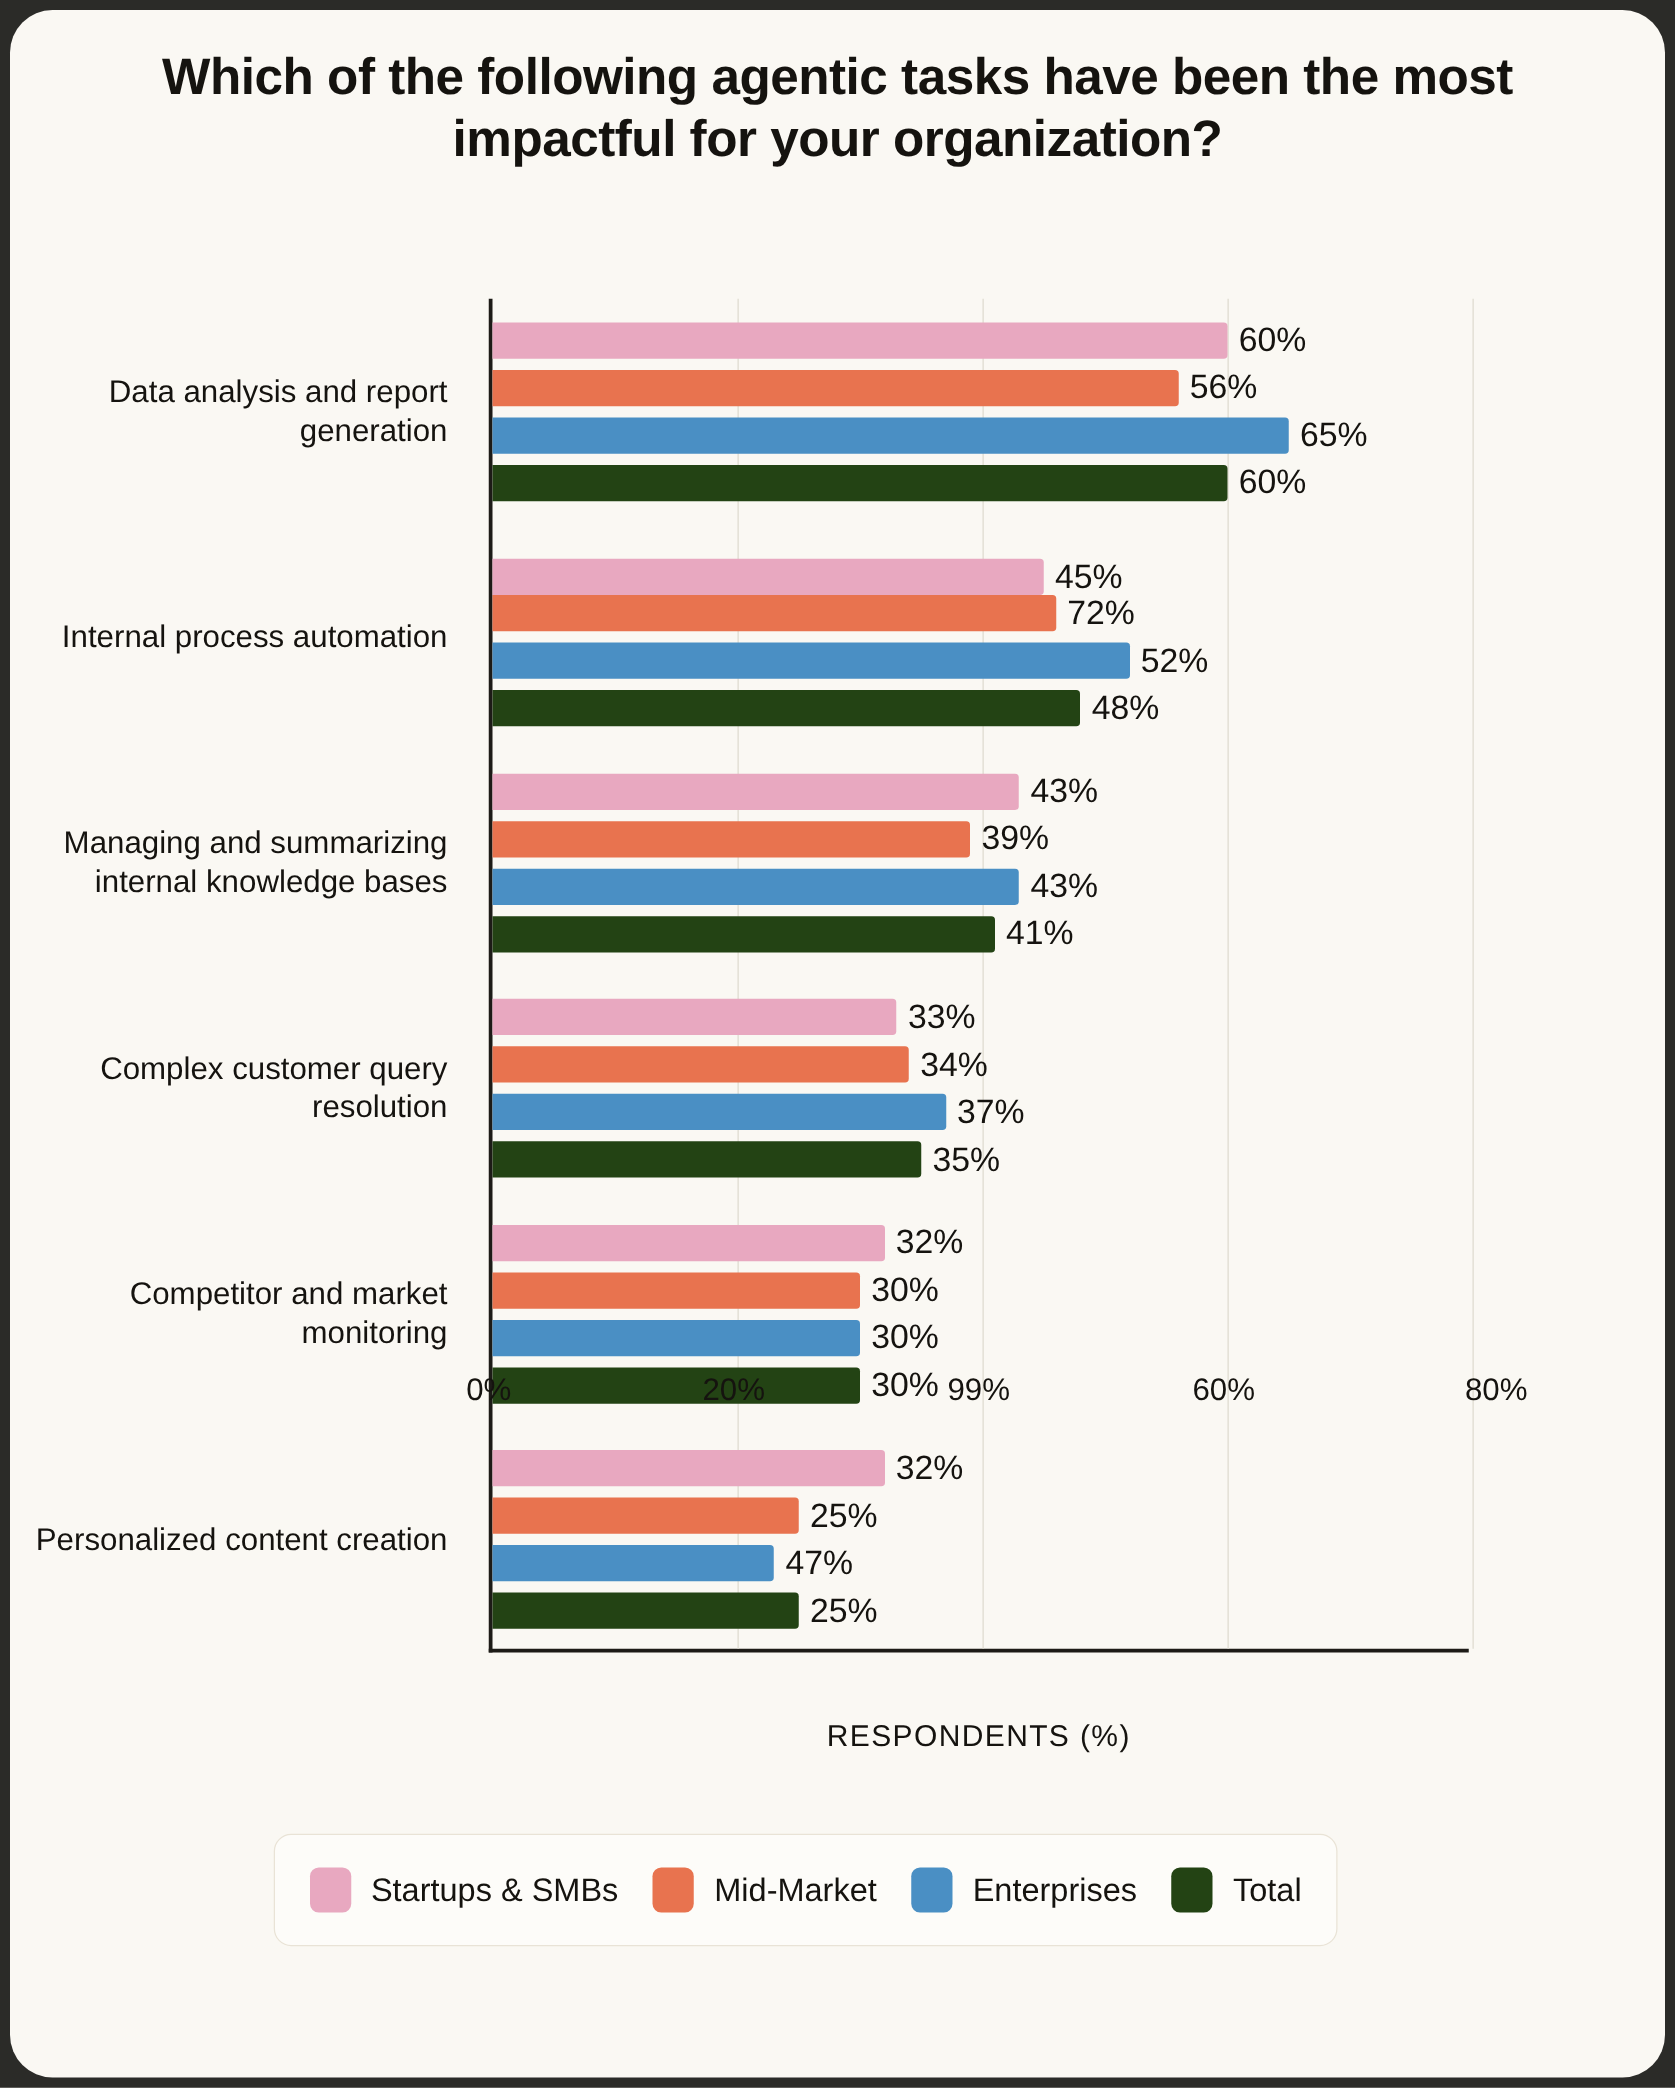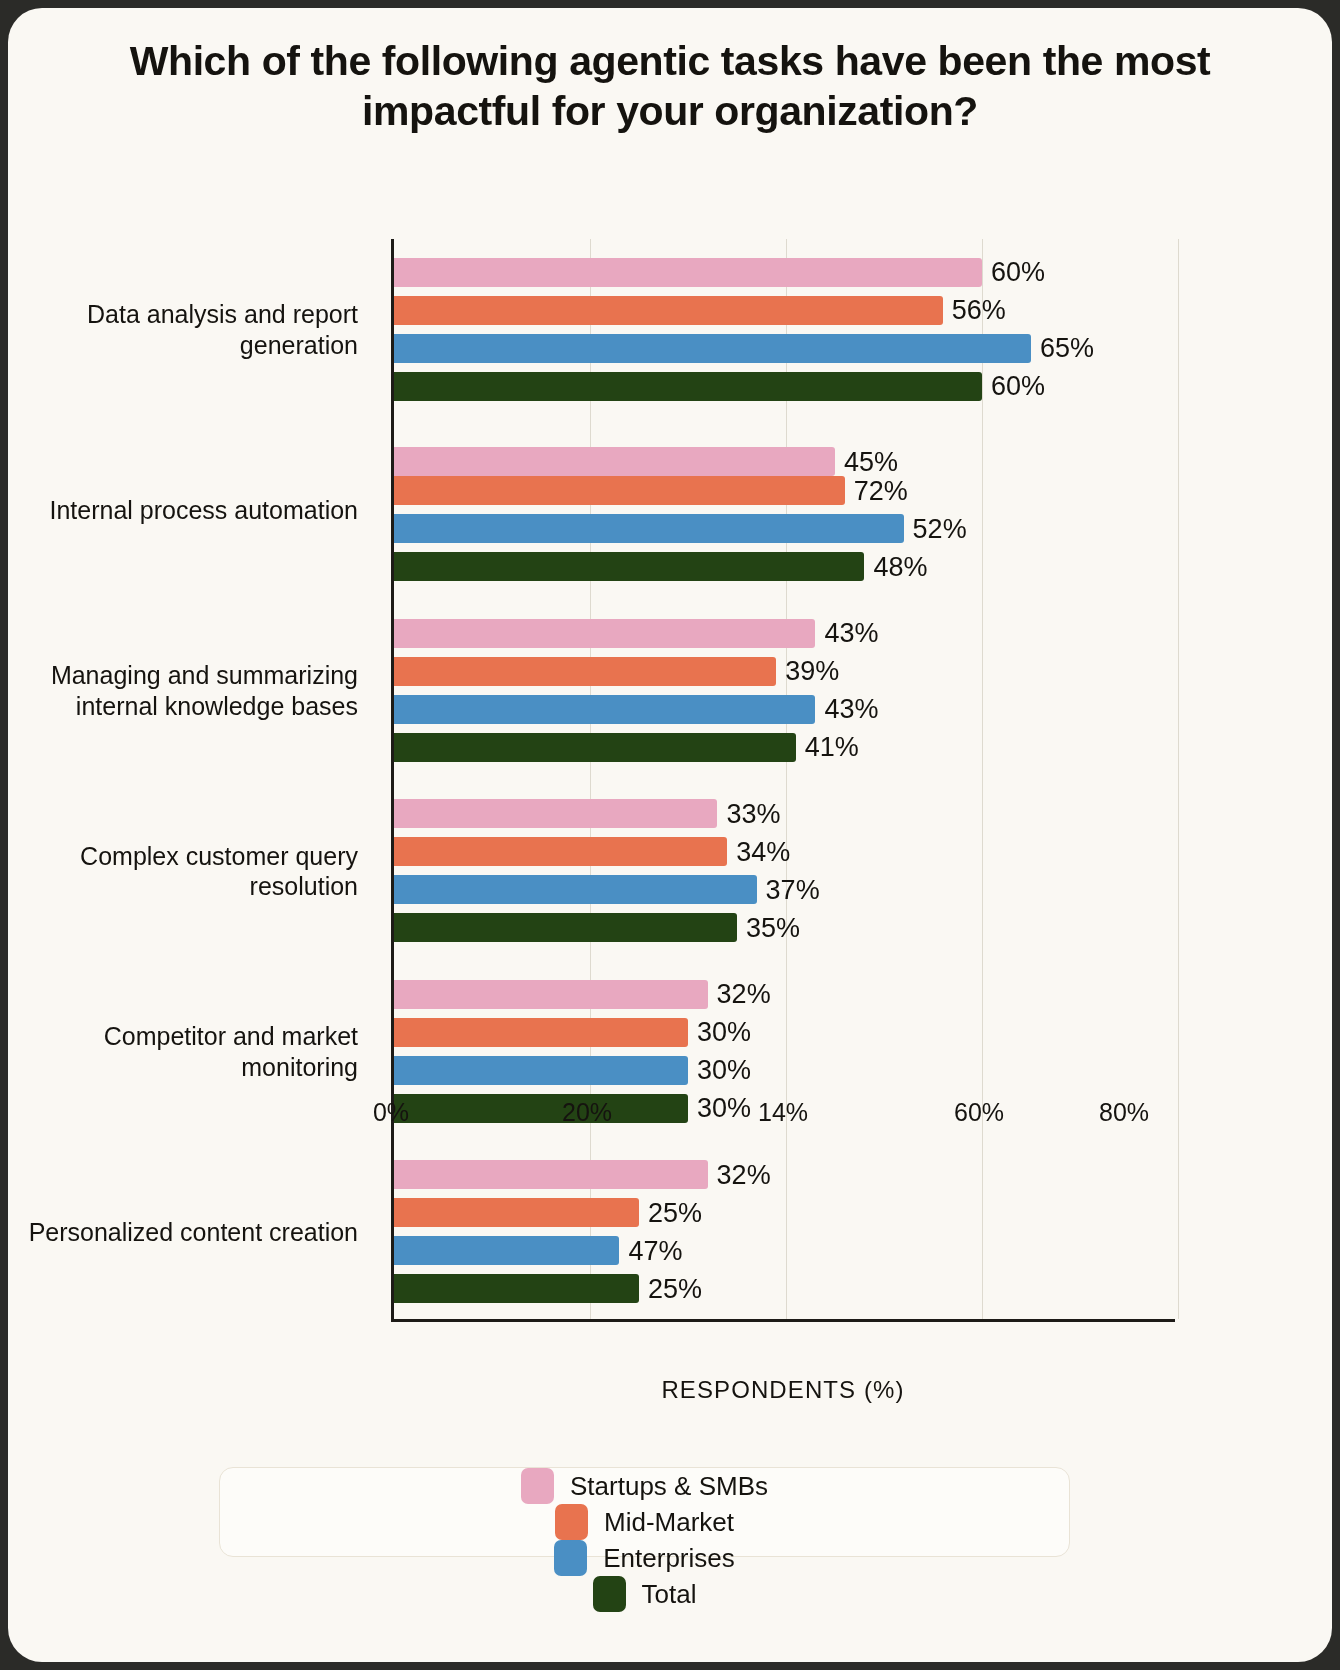--- a/index.html
+++ b/index.html
@@ -111,21 +111,20 @@
     top: 1459px;
     width: 851px;
     height: 90px;
     box-sizing: border-box;
     background: #fdfcf9;
     border: 1.5px solid #e9e3d6;
     border-radius: 14px;
     display: flex;
     align-items: center;
     justify-content: space-evenly;
-    flex-direction: column;
   }
   .legend-item {
     display: flex;
     align-items: center;
     gap: 16px;
   }
   .legend-swatch {
     width: 33px;
     height: 36px;
     border-radius: 7px;
@@ -263,22 +262,22 @@
         <span class="legend-label">Enterprises</span>
       </div>
       <div class="legend-item">
         <span class="legend-swatch" style="background: rgb(35, 67, 20);"></span>
         <span class="legend-label">Total</span>
       </div>
     </div>
 
 <div class="axis-tick-label" style="left: 383px;">0%</div>
     <div class="axis-tick-label" style="left: 579px;">20%</div>
-    <div class="axis-tick-label" style="left: 775px;">14%</div>
+    <div class="axis-tick-label" style="left: 775px;">99%</div>
     <div class="axis-tick-label" style="left: 971px;">60%</div>
-    <div class="axis-tick-label" style="left: 1116px;">80%</div>
+    <div class="axis-tick-label" style="left: 1189px;">80%</div>
     <div class="cat-label" style="top: 321.25px; right: 974px;">Data analysis and report<br>generation</div>
     <div class="cat-label" style="top: 682.25px; right: 974px;">Managing and summarizing<br>internal knowledge bases</div>
     <div class="cat-label" style="top: 501.75px; right: 974px;">Internal process automation</div>
     <div class="cat-label" style="top: 862.75px; right: 974px;">Complex customer query<br>resolution</div>
     <div class="cat-label" style="top: 1043.25px; right: 974px;">Competitor and market<br>monitoring</div>
     <div class="cat-label" style="top: 1223.75px; right: 974px;">Personalized content creation</div>
   </div>
 
 </body></html>

